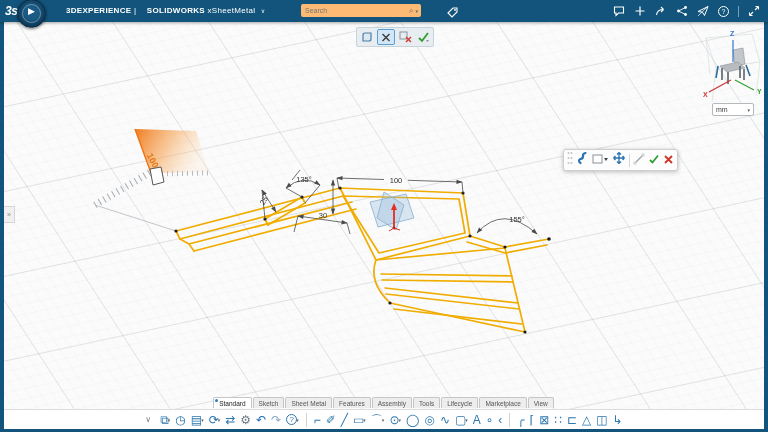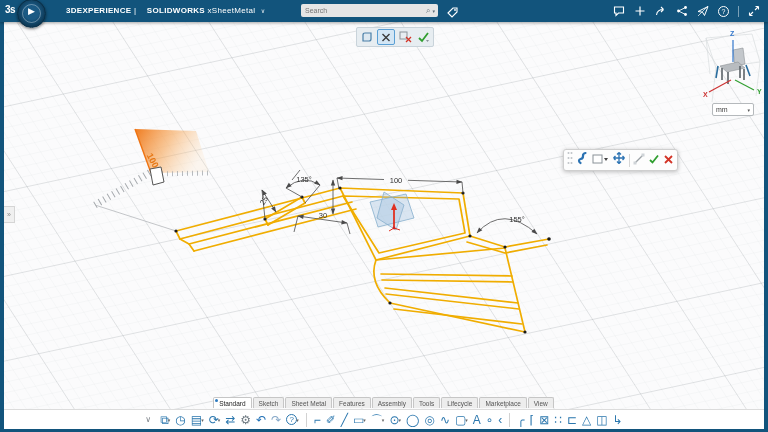--- a/index.html
+++ b/index.html
@@ -1,32 +1,32 @@
 <!DOCTYPE html>
 <html><head>
 <meta charset="utf-8">
 <style>
   html,body{margin:0;padding:0;}
   body{width:768px;height:432px;position:relative;overflow:hidden;
        font-family:"Liberation Sans", sans-serif;background:#12547c;}
   
   .topbar{position:absolute;left:0;top:0;width:768px;height:22px;background:#12547c;
           box-shadow:0 1px 3px rgba(0,0,0,.35);z-index:30;}
-  .logo3ds{position:absolute;left:5px;top:4px;color:#fff;font-weight:bold;
-           font-size:10px;letter-spacing:-.5px;}
+  .logo3ds{position:absolute;left:5px;top:4px;color:#fff;font-style:italic;font-weight:bold;
+           font-size:12px;letter-spacing:-.5px;}
   .compass{position:absolute;left:17px;top:-1px;width:27px;height:27px;border-radius:50%;
            background:radial-gradient(circle at 50% 45%, #1b5a84 0 35%, #0d3956 70%);
            border:1px solid #0a2e45;box-shadow:0 1px 3px rgba(0,0,0,.5);z-index:31;}
   .compass .ring{position:absolute;left:4px;top:4px;right:4px;bottom:4px;border-radius:50%;
            border:1px solid rgba(255,255,255,.35);}
   .compass .play{position:absolute;left:0;right:0;top:6px;text-align:center;color:#fff;font-size:9px;}
   .titletext{position:absolute;left:58px;top:6px;color:#fff;font-size:8px;letter-spacing:.3px;white-space:nowrap;}
   .titletext b{font-weight:bold;padding-left:8px;}
   .titletext .chev{font-size:6px;margin-left:3px;opacity:.9;}
-  .searchbox{position:absolute;left:301px;top:4px;width:137px;height:13px;background:#e5e5e5;
+  .searchbox{position:absolute;left:301px;top:4px;width:120px;height:13px;background:#fdba74;
              border-radius:2px;display:flex;align-items:center;}
   .searchbox input{border:none;outline:none;flex:1;font-size:7px;padding:0 4px;color:#333;
              font-family:"Liberation Sans",sans-serif;background:transparent;}
   .searchbox .mag{color:#5a6a75;font-size:8px;margin-right:2px;}
   .searchbox .sc{color:#5a6a75;font-size:5px;margin-right:3px;}
   .tagicon{position:absolute;left:447px;top:5px;}
   .tr-icons{position:absolute;right:8px;top:5px;display:flex;align-items:center;gap:9px;}
   .tr-icons svg{display:block;}
   .tr-sep{width:1px;height:11px;background:rgba(255,255,255,.45);}
   .helpdot{width:11px;height:11px;border:1px solid #fff;border-radius:50%;color:#fff;font-size:7px;

